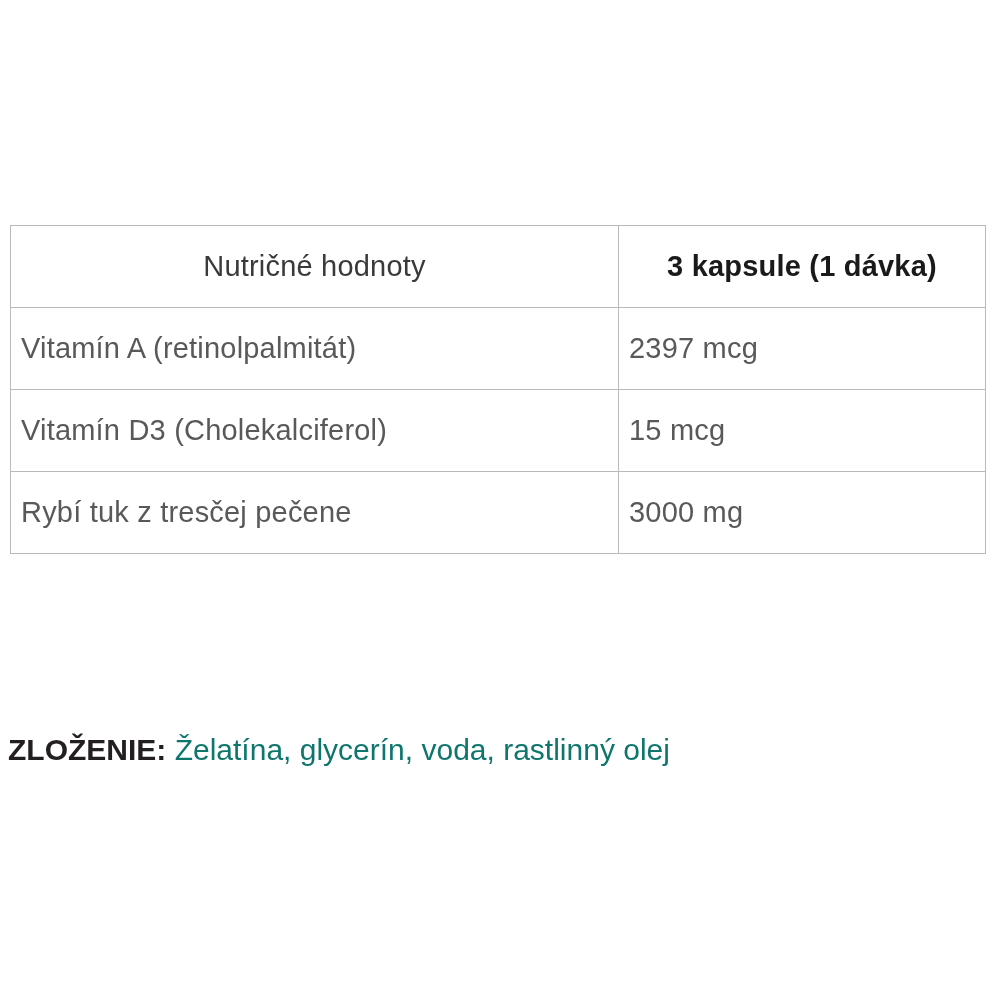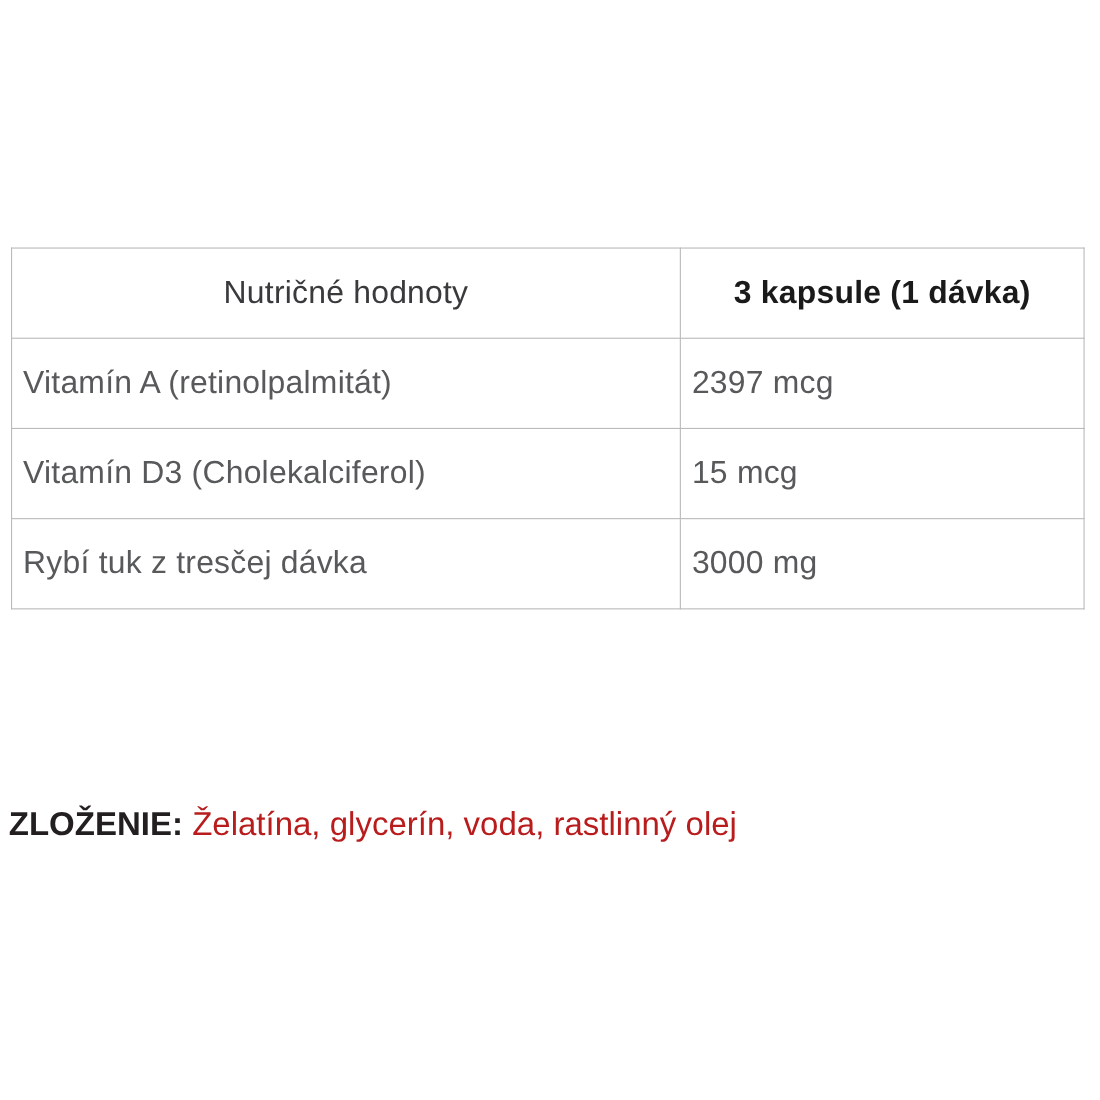--- a/index.html
+++ b/index.html
@@ -77,21 +77,21 @@
     line-height: 1.15;
     color: #3f3f41;
     white-space: nowrap;
   }
   .composition .comp-label {
     font-weight: 700;
     color: #231f20;
   }
   .composition .comp-text {
     font-weight: 400;
-    color: #b91c1c;
+    color: #0f766e;
   }
 </style>
 </head>
 <body>
 
 <div class="page">
 
   <div class="nutrition-block">
     <table class="nutrition-table">
       <tbody>
@@ -101,21 +101,21 @@
         </tr>
         <tr>
           <td class="label-col">Vitamín A (retinolpalmitát)</td>
           <td class="value-col">2397 mcg</td>
         </tr>
         <tr>
           <td class="label-col">Vitamín D3 (Cholekalciferol)</td>
           <td class="value-col">15 mcg</td>
         </tr>
         <tr>
-          <td class="label-col">Rybí tuk z tresčej dávka</td>
+          <td class="label-col">Rybí tuk z tresčej pečene</td>
           <td class="value-col">3000 mg</td>
         </tr>
       </tbody>
     </table>
   </div>
 
   <div class="composition">
     <span class="comp-label">ZLOŽENIE:</span><span class="comp-text"> Želatína, glycerín, voda, rastlinný olej</span>
   </div>
 

